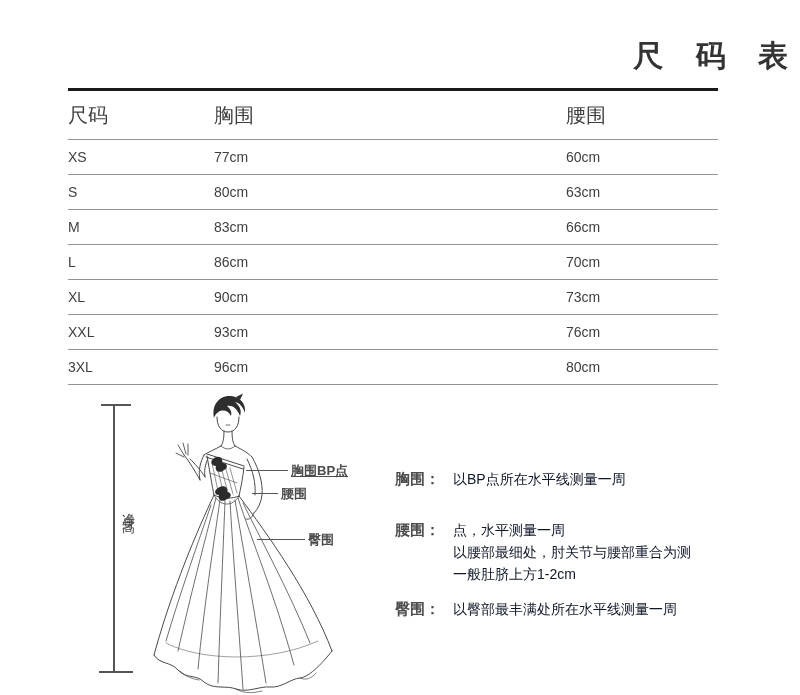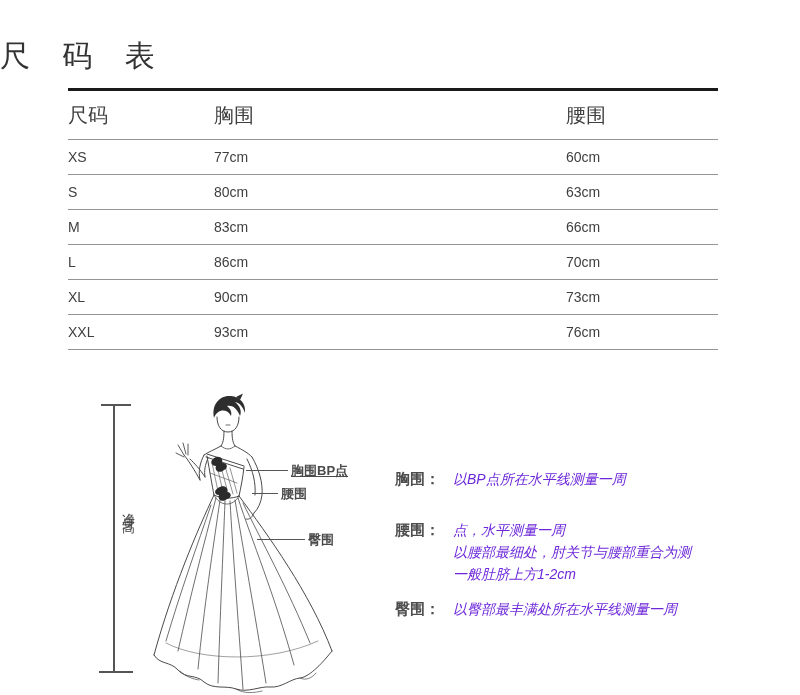--- a/index.html
+++ b/index.html
@@ -1,21 +1,21 @@
 <!DOCTYPE html>
 <html><head>
 <meta charset="utf-8">
 <style>
   html,body{margin:0;padding:0;background:#ffffff;}
   .page{position:relative;width:800px;height:695px;background:#fff;overflow:hidden;
         font-family:"Liberation Sans","DejaVu Sans",sans-serif;color:#3a3a3a;}
 
   
-  .title{position:absolute;top:36px;left:0;width:100%;text-align:left;
-         font-size:30px;font-weight:400;letter-spacing:12px;color:#333;}
+  .title{position:absolute;top:36px;left:0;width:100%;text-align:right;
+         font-size:30px;font-weight:700;letter-spacing:12px;color:#333;}
 
   
   .size-table{position:absolute;left:68px;top:88px;width:650px;
               border-collapse:collapse;table-layout:fixed;
               border-top:3px solid #1a1a1a;}
   .size-table col:nth-child(1){width:146px;}
   .size-table col:nth-child(2){width:352px;}
   .size-table col:nth-child(3){width:152px;}
   .size-table td{text-align:left;vertical-align:middle;
                  border-bottom:1px solid #949494;padding:0;}
@@ -36,21 +36,21 @@
   .callout-line{position:absolute;height:1px;background:#555;}
   .callout-label{position:absolute;font-size:13px;font-weight:600;color:#4a4a4a;white-space:nowrap;}
 
   
   .notes{position:absolute;left:374px;top:468px;width:340px;}
   .note{display:flex;align-items:flex-start;margin-left:21px;}
   .note+.note{margin-top:0;}
   .note.m1{margin-bottom:29px;}
   .note.m2{margin-bottom:13px;}
   .note-term{flex:0 0 58px;font-size:15px;font-weight:700;color:#4d4d4d;line-height:22px;}
-  .note-body{font-size:14px;color:#6d28d9;line-height:22px;font-style:italic;}
+  .note-body{font-size:14px;color:#0f172a;line-height:22px;}
   .note-body span{display:block;}
 </style>
 </head>
 <body>
 
 <div class="page">
 
   <div class="title">尺 码 表</div>
 
   <table class="size-table">
@@ -87,20 +87,25 @@
       </tr>
       <tr class="row">
         <td>XL</td>
         <td>90cm</td>
         <td>73cm</td>
       </tr>
       <tr class="row">
         <td>XXL</td>
         <td>93cm</td>
         <td>76cm</td>
+      </tr>
+      <tr class="row">
+        <td>3XL</td>
+        <td>96cm</td>
+        <td>80cm</td>
       </tr>
     </tbody>
   </table>
 
   <div class="tick" style="left:101px;top:404px;width:30px;"></div>
   <div class="vline" style="left:113px;top:404px;height:269px;"></div>
   <div class="tick" style="left:99px;top:671px;width:34px;"></div>
   <div class="height-label">净身高</div>
 
   <svg class="sketch" viewBox="0 0 230 302">

